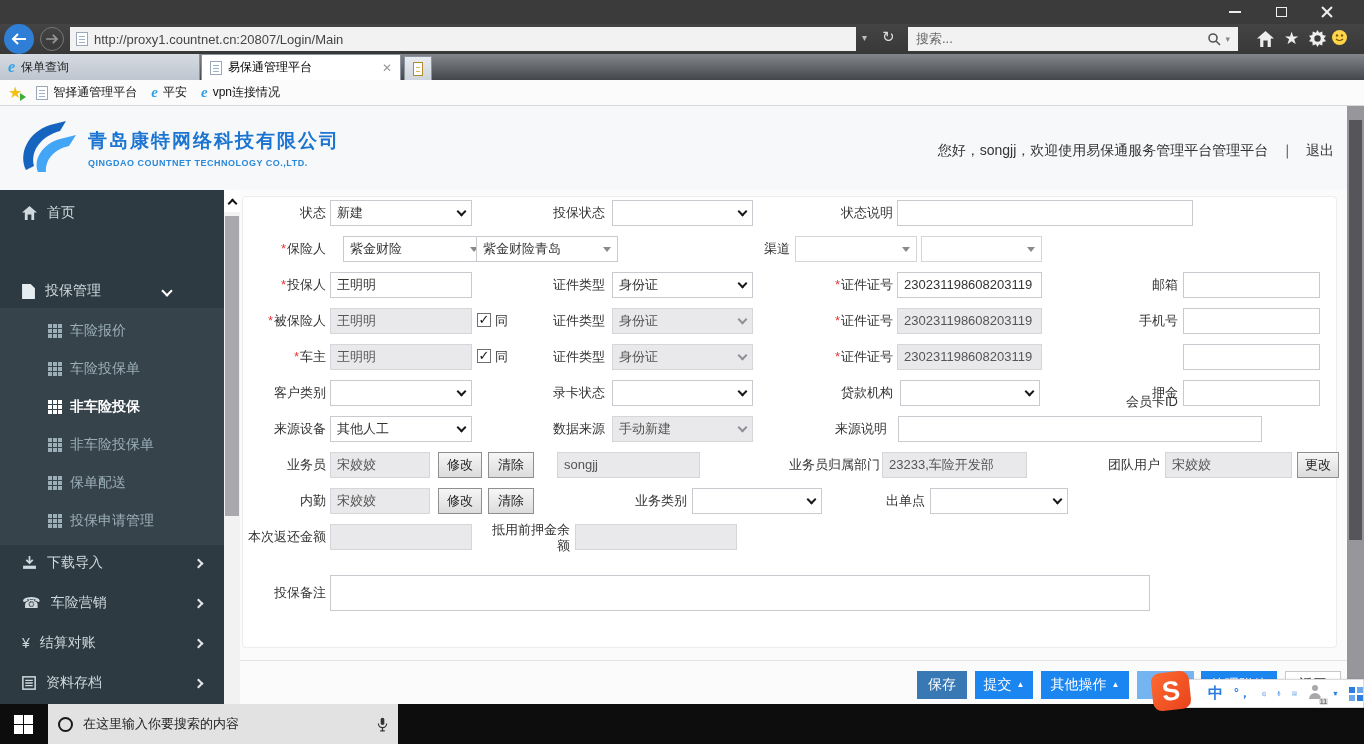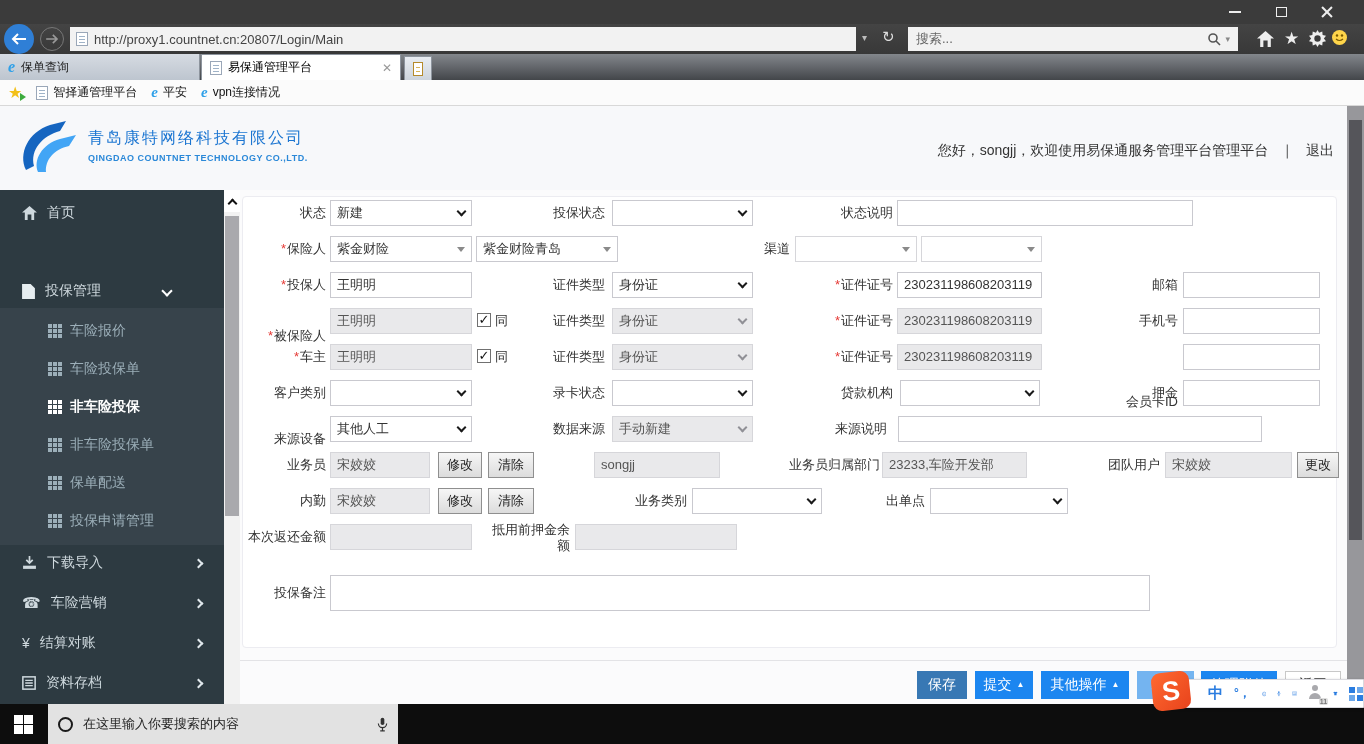--- a/index.html
+++ b/index.html
@@ -25,21 +25,21 @@
   .tabsrow{left:0;top:54px;width:1364px;height:26px;background:linear-gradient(#83878c,#43464a);}
   .tab{height:26px;display:flex;align-items:center;gap:6px;font-size:12px;padding:0 8px;}
   .tab.inactive{background:linear-gradient(#d6dbe2,#bdc5cf);color:#1c1c1c;border-right:1px solid #8d949d;}
   .tab.active{background:#fff;color:#000;border:1px solid #8d949d;border-bottom:none;justify-content:flex-end;}
   .ielogo{font-family:"Liberation Serif","DejaVu Serif",serif;font-style:italic;font-weight:bold;color:#2fa0e8;}
   .favbar{left:0;top:80px;width:1364px;height:26px;background:#fbfbfb;border-bottom:1px solid #d8d8d8;display:flex;align-items:center;gap:14px;padding:0 8px;font-size:12px;color:#111;}
   .favitem{display:flex;align-items:center;gap:5px;}
 
   
   .pageheader{left:0;top:106px;width:1364px;height:84px;background:#f7f8fa;}
-  .co-cn{font-size:16px;font-weight:normal;color:#1b75d1;letter-spacing:2px;white-space:nowrap;}
+  .co-cn{font-size:19px;font-weight:bold;color:#1b75d1;letter-spacing:2px;white-space:nowrap;}
   .co-en{font-size:9px;font-weight:bold;color:#2a88d8;letter-spacing:0.5px;white-space:nowrap;}
   .greet{font-size:14px;color:#333;white-space:nowrap;}
 
   
   .sidebar{left:0;top:190px;width:224px;height:514px;background:#2d3a41;}
   .side-item{position:absolute;left:0;width:224px;height:30px;display:flex;align-items:center;gap:10px;padding-left:22px;color:#cfd9de;font-size:14px;}
   .side-sub-bg{position:absolute;left:0;top:118px;width:224px;height:237px;background:#37434b;}
   .sub-item{position:absolute;left:0;width:224px;height:26px;display:flex;align-items:center;gap:8px;padding-left:48px;color:#9cafb9;font-size:14px;}
   .sub-item.active{color:#fff;font-weight:bold;}
   .griddots{display:grid;grid-template-columns:repeat(3,4px);grid-template-rows:repeat(3,4px);gap:1px;}
@@ -358,21 +358,21 @@
       </div>
     <div class="lbl" style="left:280px;top:10px;width:85px;">投保状态</div>
     <div class="box sel" style="left:372px;top:10px;width:141px;">
         <span></span>
         <span class="chevB"></span>
       </div>
     <div class="lbl" style="left:560px;top:10px;width:93px;">状态说明</div>
     <div class="box" style="left:657px;top:10px;width:296px;"></div>
 
     <div class="lbl" style="left:0;top:46px;width:86px;padding-left:40px;"><span class="req" title="保险人">*</span><span>保险人</span></div>
-    <div class="box sel" style="left:90px;top:46px;width:142px;gap:23px;">
+    <div class="box sel" style="left:103px;top:46px;width:142px;gap:23px;">
         <span>紫金财险</span>
         <span class="tri"></span>
       </div>
     <div class="box sel" style="left:236px;top:46px;width:142px;">
         <span>紫金财险青岛</span>
         <span class="tri"></span>
       </div>
     <div class="lbl" style="left:480px;top:46px;width:70px;">渠道</div>
     <div class="box sel" style="left:555px;top:46px;width:122px;border-color:#d6d6da;">
         <span></span>
@@ -388,21 +388,21 @@
     <div class="lbl" style="left:280px;top:82px;width:85px;">证件类型</div>
     <div class="box sel" style="left:372px;top:82px;width:141px;">
         <span>身份证</span>
         <span class="chevB"></span>
       </div>
     <div class="lbl" style="left:560px;top:82px;width:93px;"><span class="req">*</span><span>证件证号</span></div>
     <div class="box" style="left:657px;top:82px;width:145px;">230231198608203119</div>
     <div class="lbl" style="left:850px;top:82px;width:88px;">邮箱</div>
     <div class="box" style="left:943px;top:82px;width:137px;"></div>
 
-    <div class="lbl" style="left:0;top:133px;width:86px;"><span class="req">*</span><span>被保险人</span></div>
+    <div class="lbl" style="left:0;top:118px;width:86px;"><span class="req">*</span><span>被保险人</span></div>
     <div class="box dis" style="left:90px;top:118px;width:142px;">王明明</div>
     <div class="ckb" style="left:237px;top:123px;">✓</div>
     <div class="cklbl" style="left:255px;top:123px;">同</div>
     <div class="lbl" style="left:280px;top:118px;width:85px;">证件类型</div>
     <div class="box dis sel" style="left:372px;top:118px;width:141px;">
         <span>身份证</span>
         <span class="chevB g"></span>
       </div>
     <div class="lbl" style="left:560px;top:118px;width:93px;"><span class="req">*</span><span>证件证号</span></div>
     <div class="box dis" style="left:657px;top:118px;width:145px;">230231198608203119</div>
@@ -434,38 +434,38 @@
         <span class="chevB"></span>
       </div>
     <div class="lbl" style="left:560px;top:190px;width:93px;">贷款机构</div>
     <div class="box sel" style="left:660px;top:190px;width:140px;">
         <span></span>
         <span class="chevB"></span>
       </div>
     <div class="lbl" style="left:850px;top:190px;width:88px;">押金</div>
     <div class="box" style="left:943px;top:190px;width:137px;"></div>
 
-    <div class="lbl" style="left:0;top:236px;width:86px;padding-left:28px;">来源设备</div>
+    <div class="lbl" style="left:0;top:226px;width:86px;padding-left:28px;">来源设备</div>
     <div class="box sel" style="left:90px;top:226px;width:142px;">
         <span>其他人工</span>
         <span class="chevB"></span>
       </div>
     <div class="lbl" style="left:280px;top:226px;width:85px;">数据来源</div>
     <div class="box dis sel" style="left:372px;top:226px;width:141px;">
         <span>手动新建</span>
         <span class="chevB g"></span>
       </div>
     <div class="lbl" style="left:560px;top:226px;width:87px;">来源说明</div>
     <div class="box" style="left:658px;top:226px;width:364px;"></div>
 
     <div class="lbl" style="left:0;top:262px;width:86px;">业务员</div>
     <div class="box dis" style="left:90px;top:262px;width:100px;">宋姣姣</div>
     <div class="wbtn" style="left:198px;top:262px;width:44px;">修改</div>
     <div class="wbtn" style="left:248px;top:262px;width:46px;">清除</div>
-    <div class="box dis" style="left:317px;top:262px;width:126px;margin-left:37px;">songjj</div>
+    <div class="box dis" style="left:317px;top:262px;width:143px;">songjj</div>
     <div class="lbl" style="left:500px;top:262px;width:140px;">业务员归属部门</div>
     <div class="box dis" style="left:642px;top:262px;width:145px;">23233,车险开发部</div>
     <div class="lbl" style="left:860px;top:262px;width:60px;">团队用户</div>
     <div class="box dis" style="left:925px;top:262px;width:127px;">宋姣姣</div>
     <div class="wbtn" style="left:1057px;top:262px;width:42px;">更改</div>
 
     <div class="lbl" style="left:0;top:298px;width:86px;">内勤</div>
     <div class="box dis" style="left:90px;top:298px;width:100px;">宋姣姣</div>
     <div class="wbtn" style="left:198px;top:298px;width:44px;">修改</div>
     <div class="wbtn" style="left:248px;top:298px;width:46px;">清除</div>

